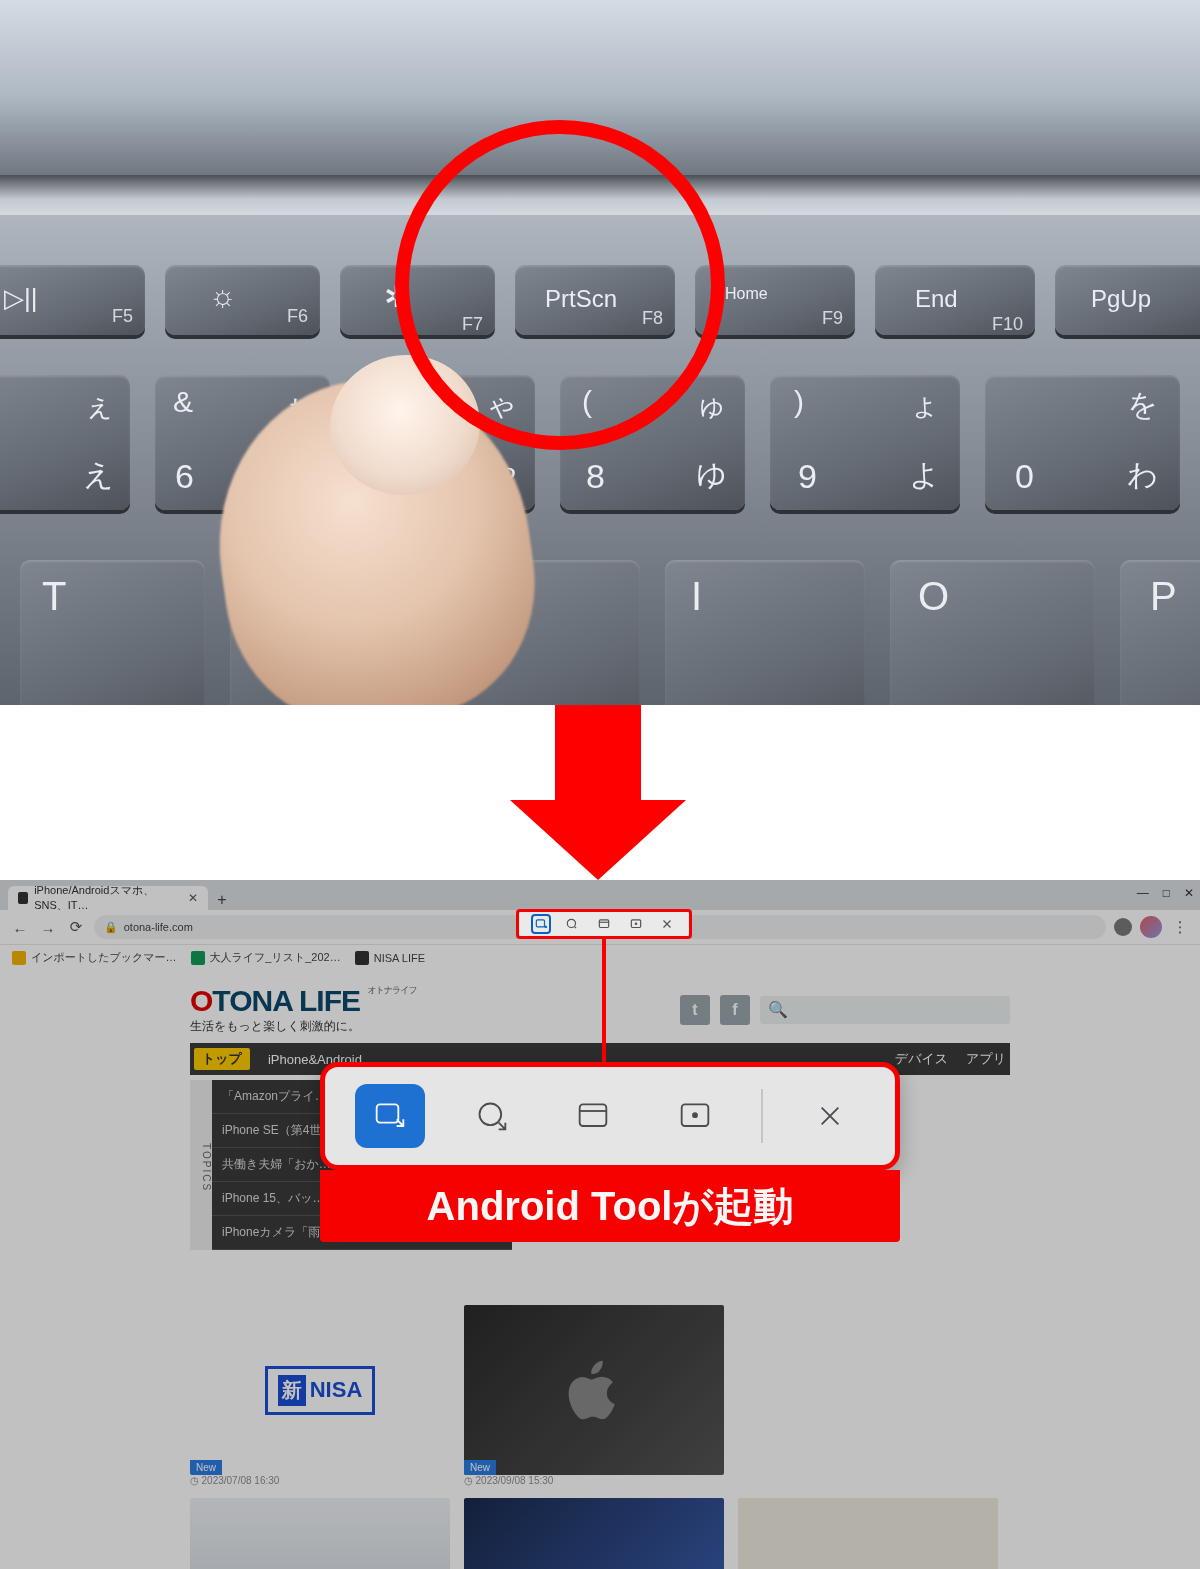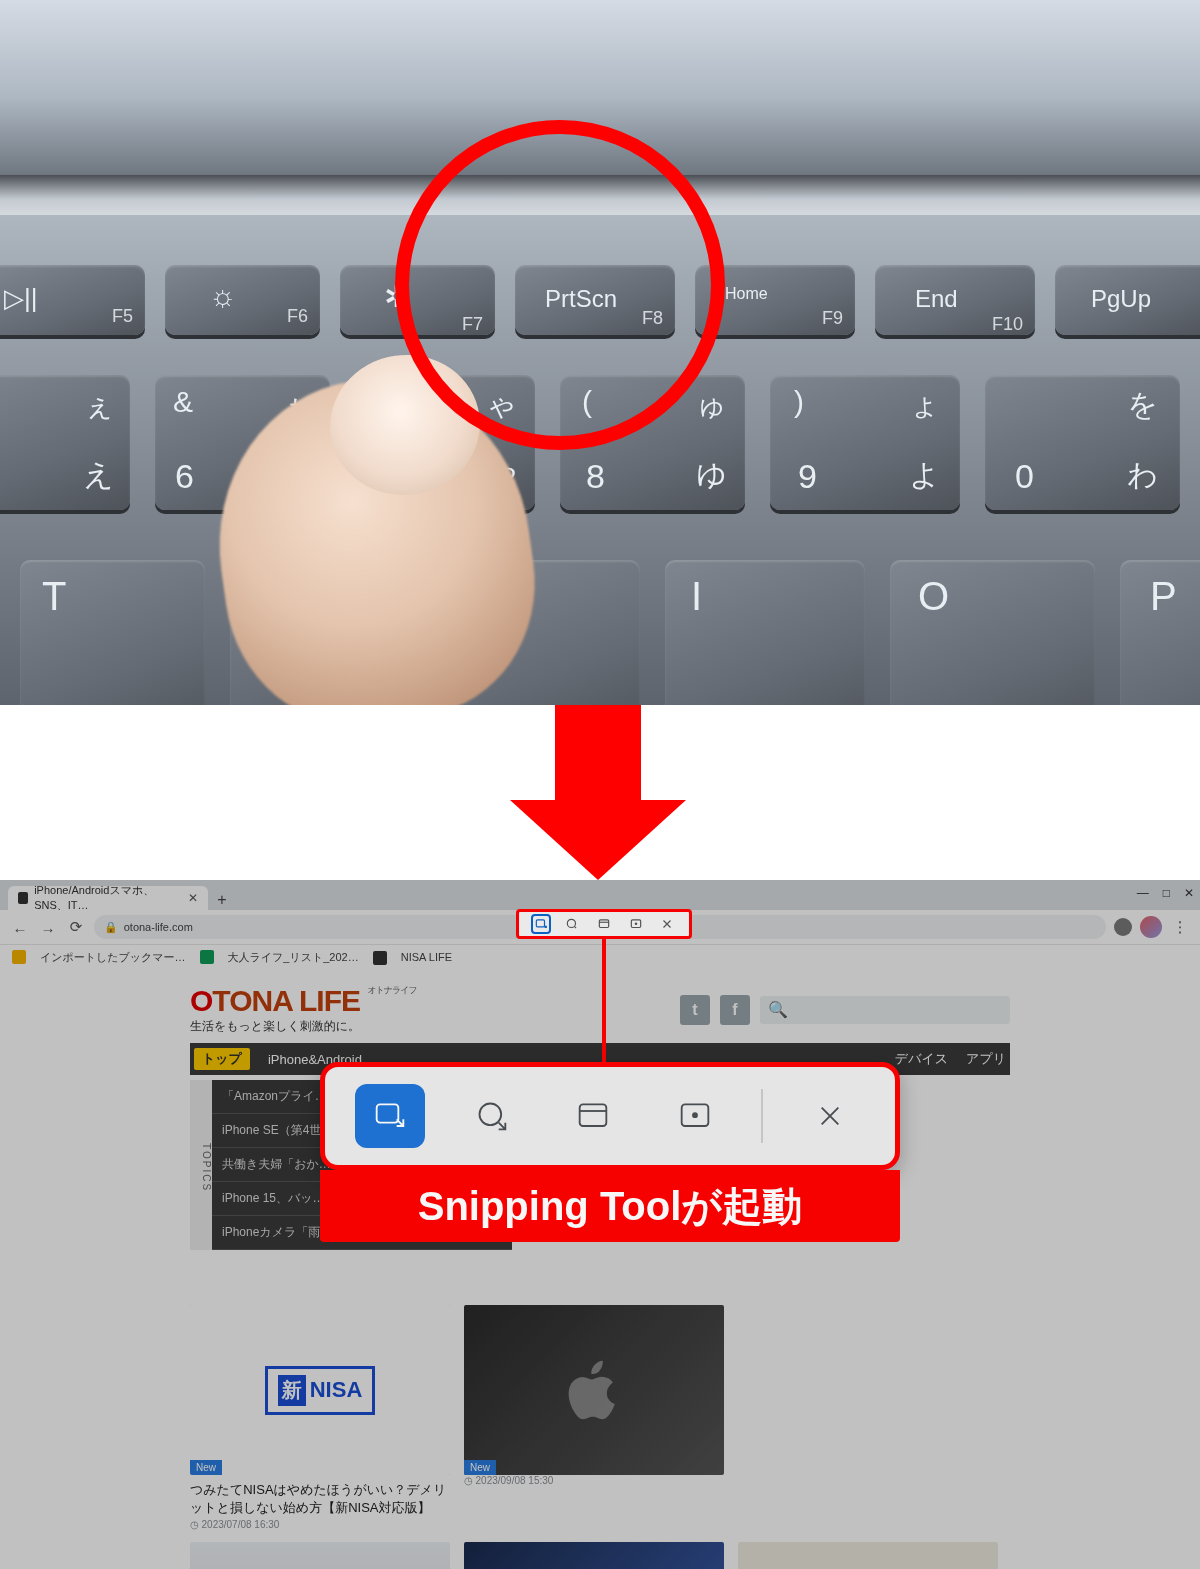--- a/index.html
+++ b/index.html
@@ -71,28 +71,28 @@
   .winbtns{position:absolute;right:6px;top:6px;display:flex;gap:14px;font-size:12px;color:#333;}
 
   .addrbar { position:relative; height:34px; background:#fff; display:flex; align-items:center; padding:0 10px; gap:8px; z-index:1;}
   .navbtn{width:20px;height:20px;color:#555;display:flex;align-items:center;justify-content:center;font-size:15px;}
   .addr { flex:1; height:24px; background:#f0f1f3; border-radius:12px; font-size:11px; color:#444; display:flex; align-items:center; padding:0 10px; gap:6px;}
   .lock{font-size:11px;}
   .exticon{width:18px;height:18px;background:#7a7a7a;border-radius:50%;}
   .acct{width:22px;height:22px;border-radius:50%;background:linear-gradient(135deg,#e66465,#9198e5);}
 
   .bookbar { height:26px; background:#fff; border-top:1px solid #e6e6e6; display:flex; align-items:center; gap:14px; padding:0 12px; font-size:11px; color:#444; z-index:1; position:relative;}
-  .bm{display:flex;align-items:flex-start;gap:14px;}
+  .bm{display:flex;align-items:center;gap:5px;}
   .bm .bico{width:14px;height:14px;border-radius:2px;}
 
   .page { position:relative; background:#fff; padding:0; z-index:1;}
   .page-inner { width:820px; margin:0 auto; position:relative;}
   .site-head { display:flex; align-items:center; justify-content:space-between; padding:14px 0 8px;}
   .logo { font-weight:800; font-size:30px; letter-spacing:-1px;}
-  .logo .o1{color:#e30000;} .logo .t{color:#c2410c;}
+  .logo .o1{color:#e30000;} .logo .t{color:#0c4a6e;}
   .tagline{font-size:12px;color:#333;}
   .head-right{display:flex;align-items:center;gap:10px;}
   .soc{width:30px;height:30px;background:#9aa6ac;color:#fff;display:flex;align-items:center;justify-content:center;font-weight:700;border-radius:3px;}
   .search{width:250px;height:28px;background:#eef1f3;border-radius:3px;display:flex;align-items:center;padding:0 8px;color:#888;}
 
   .navstrip{height:32px;background:#3a3a3a;color:#fff;display:flex;align-items:center;gap:18px;padding:0 4px;font-size:13px;}
   .navstrip .top{background:#ffcc00;color:#333;padding:2px 8px;font-weight:700;border-radius:2px;}
 
   .topics-col{position:absolute;left:0;top:110px;width:22px;height:170px;background:#eee;color:#666;font-size:10px;writing-mode:vertical-rl;text-align:center;padding-top:6px;letter-spacing:2px;}
   .topics-list{position:absolute;left:22px;top:110px;width:300px;}
@@ -335,21 +335,20 @@
         <div class="card">
           <div class="thumbimg">
             <div class="nisa">
                 <div class="box">
                   <span class="shin">新</span>
                   <span>NISA</span>
                 </div>
               </div>
             <div class="newbadge">New</div>
           </div>
-          <div class="ctitle">つみたてNISAはやめたほうがいい？デメリットと損しない始め方【新NISA対応版】</div>
           <div class="cmeta"><span class="clk">2023/07/08 16:30</span></div>
         </div>
         <div class="card">
           <div class="thumbimg apple-thumb">
             <svg viewBox="0 0 24 24">
                 <path fill="#bbb" d="M16.4 13.2c0-2.5 2-3.7 2.1-3.8-1.1-1.7-2.9-1.9-3.5-1.9-1.5-.2-2.9.9-3.7.9s-1.9-.9-3.2-.9c-1.6 0-3.1 1-4 2.4-1.7 3-0.4 7.3 1.2 9.7.8 1.2 1.8 2.5 3.1 2.4 1.2 0 1.7-.8 3.2-.8s1.9.8 3.2.8 2.2-1.2 3-2.4c.9-1.4 1.3-2.7 1.3-2.8-.1 0-2.7-1-2.7-3.6zM14 5.2c.7-.8 1.1-2 1-3.2-1 0-2.2.7-2.9 1.5-.6.7-1.2 1.9-1 3 .1 0 2.2.1 2.9-1.3z"></path>
               </svg>
             <div class="newbadge">New</div>
           </div>
           <div class="cmeta"><span class="clk">2023/09/08 15:30</span></div>
@@ -434,16 +433,16 @@
             <circle cx="24" cy="23" r="2.4" fill="#4a4f55"></circle>
           </svg>
       </div>
       <div class="sep"></div>
       <div class="bbtn">
         <svg viewBox="0 0 48 48">
             <path d="M14 14l20 20M34 14L14 34"></path>
           </svg>
       </div>
     </div>
-    <div class="snip-label">Snipping Toolが起動</div>
+    <div class="snip-label">Android Toolが起動</div>
   </div>
 
 </div>
 
 </body></html>

